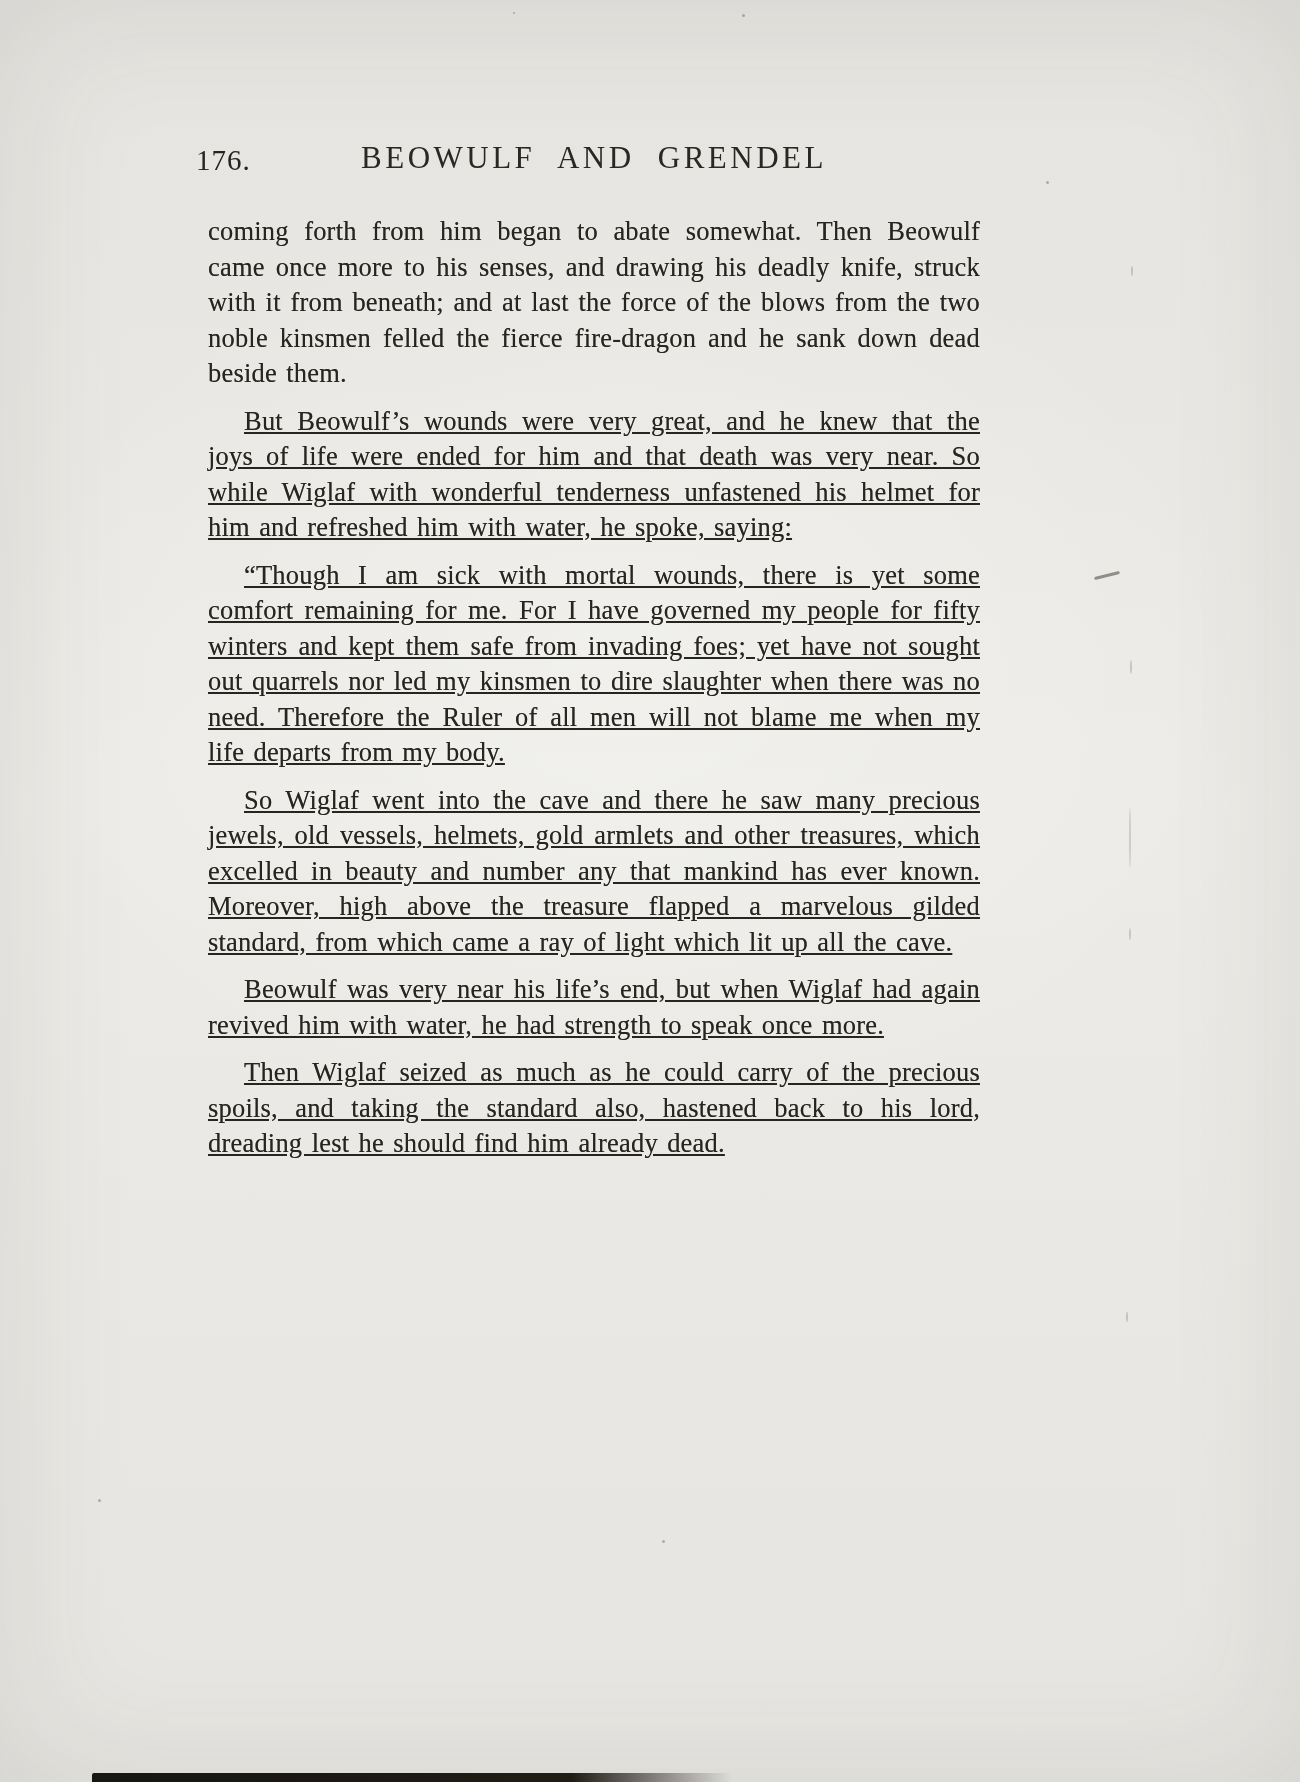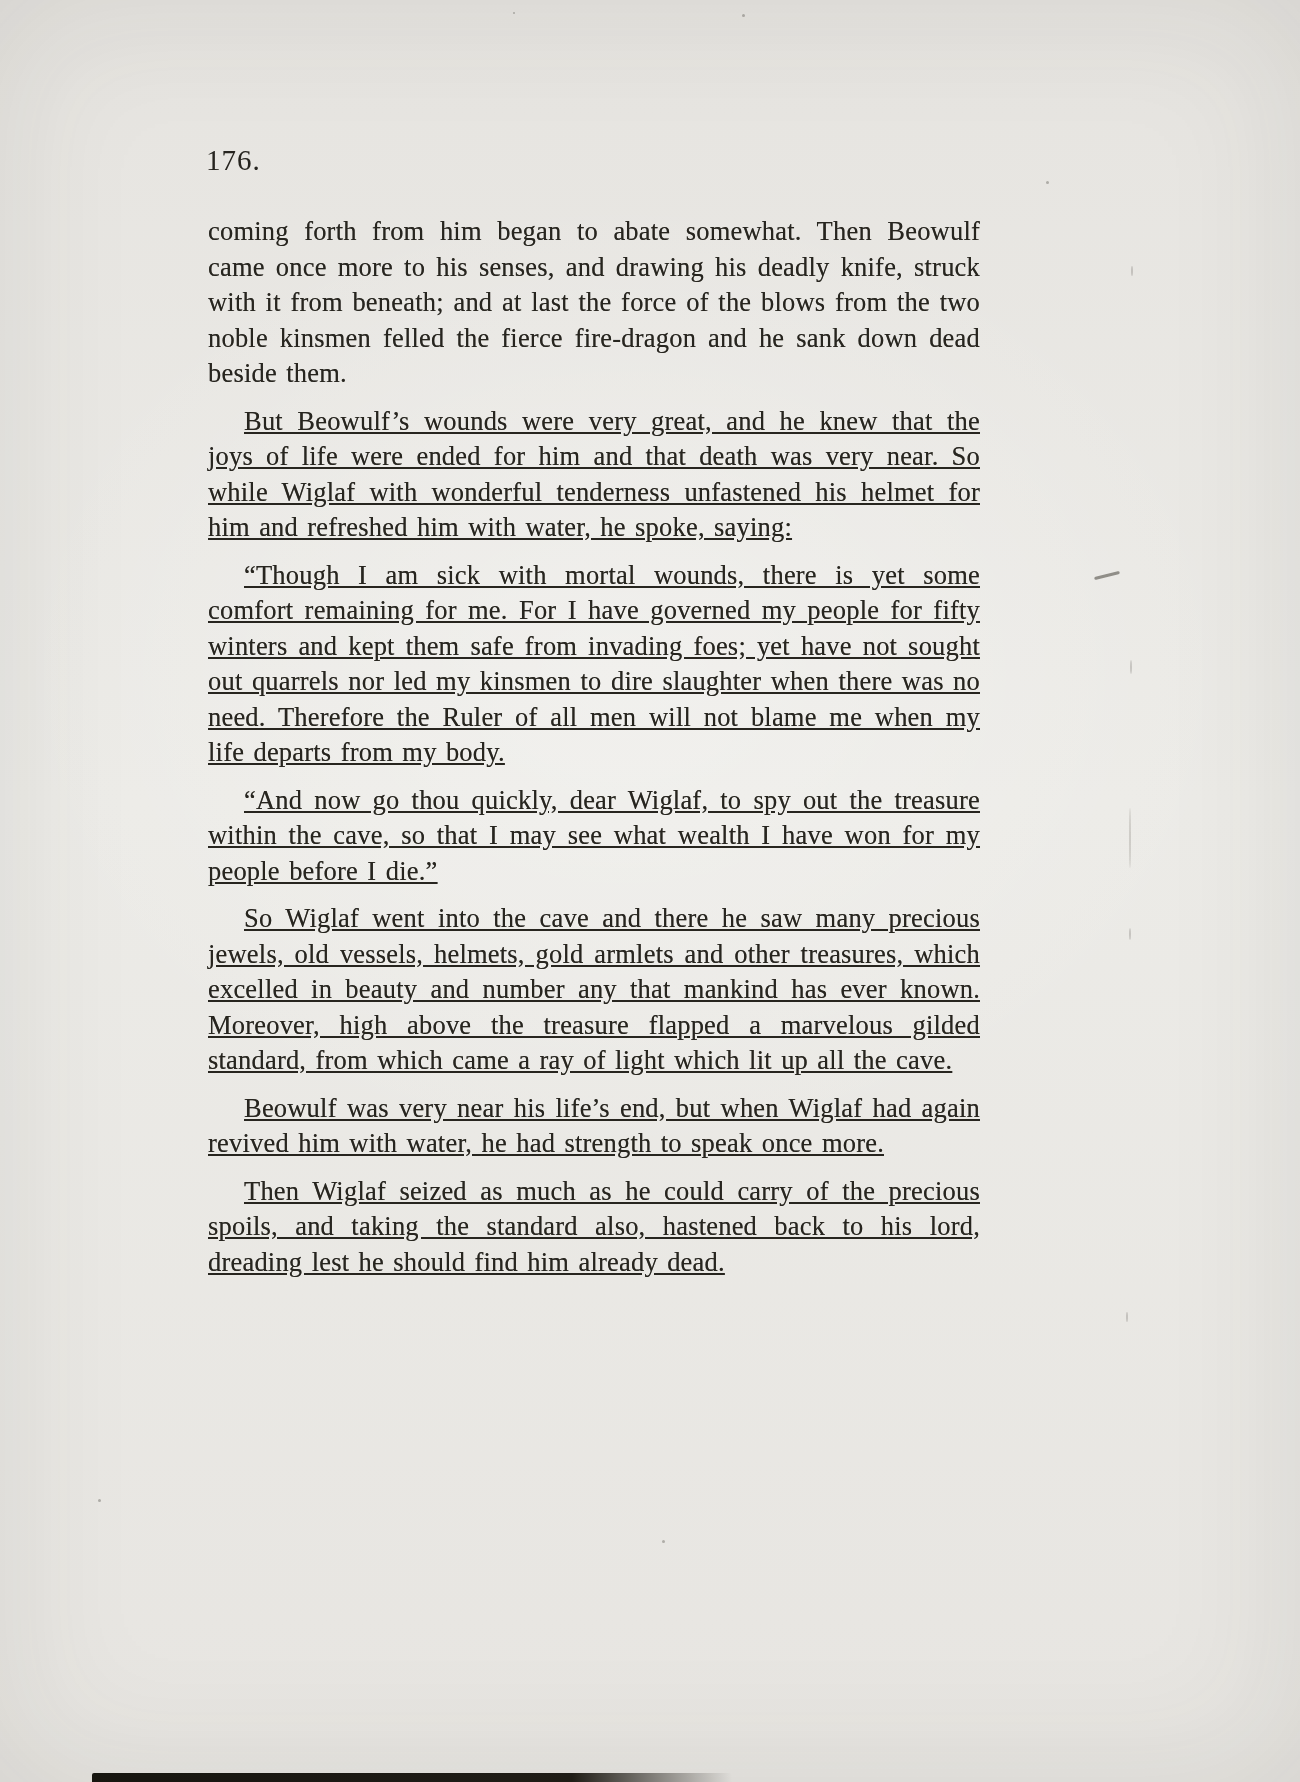--- a/index.html
+++ b/index.html
@@ -38,21 +38,21 @@
   }
 
   .page-header {
     position: relative;
     height: 42px;
     margin-bottom: 32px;
   }
 
   .page-number {
     position: absolute;
-    left: 10px;
+    left: 0;
     top: 4px;
     font-size: 29px;
     letter-spacing: 1px;
   }
 
   .running-title {
     margin: 0;
     text-align: center;
     font-size: 31px;
     font-weight: normal;
@@ -115,27 +115,27 @@
 </style>
 </head>
 <body>
 
 <div class="scan-page">
 
   <main class="text-block">
 
     <header class="page-header">
       <span class="page-number">176.</span>
+      <h1 class="running-title">BEOWULF AND GRENDEL</h1>
     </header>
 
     <div class="body-text">
       <p class="no-indent">coming forth from him began to abate somewhat.  Then Beowulf came once more to his senses, and drawing his deadly knife, struck with it from beneath;  and at last the force of the blows from the two noble kinsmen felled the fierce fire-dragon and he sank down dead beside them.</p>
       <p class="indent">But Beowulf’s wounds were very great, and he knew that the joys of life were ended for him and that death was very near.   So while Wiglaf with wonderful tenderness unfastened his helmet for him and refreshed him with water, he spoke, saying:</p>
       <p class="indent">“Though I am sick with mortal wounds, there is yet some comfort remaining for me.   For I have governed my people for fifty winters and kept them safe from invading foes;  yet have not sought out quarrels nor led my kinsmen to dire slaughter when there was no need.   Therefore the Ruler of all men will not blame me when my life departs from my body.</p>
-      <p class="indent">“And now go thou quickly, dear Wiglaf, to spy out the treasure within the cave, so that I may see what wealth I have won for my people before I die.”</p>
       <p class="indent">So Wiglaf went into the cave and there he saw many precious jewels, old vessels, helmets, gold armlets and other treasures, which excelled in beauty and number any that mankind has ever known.   Moreover, high above the treasure flapped a marvelous gilded standard, from which came a ray of light which lit up all the cave.</p>
       <p class="indent">Beowulf was very near his life’s end, but when Wiglaf had again revived him with water, he had strength to speak once more.</p>
       <p class="indent">Then Wiglaf seized as much as he could carry of the precious spoils, and taking the standard also, hastened back to his lord, dreading lest he should find him already dead.</p>
     </div>
 
   </main>
 
   <div class="pen-mark"></div>
   <div class="speck s1"></div>
   <div class="speck s2"></div>

